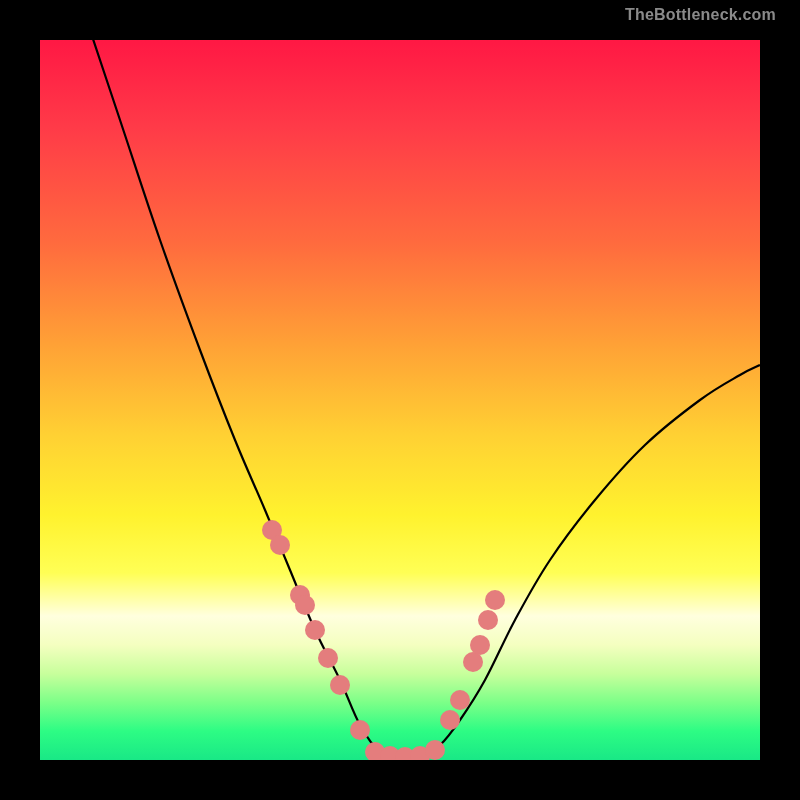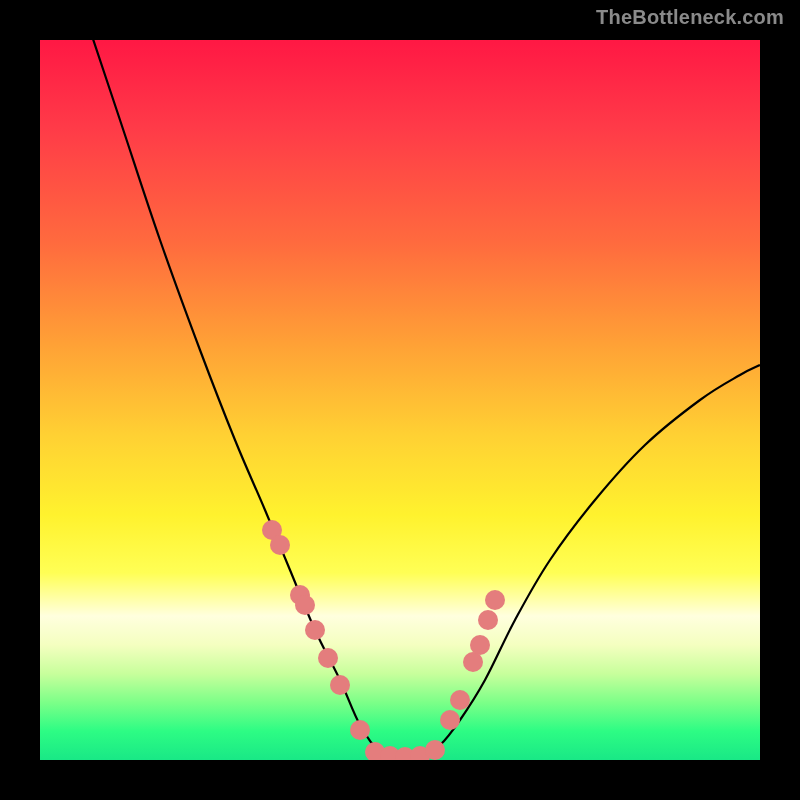--- a/index.html
+++ b/index.html
@@ -29,23 +29,23 @@
       #c8ff9c 88%,
       #7cff88 92%,
       #2dfc84 96%,
       #19e886 100%
     );
     overflow: hidden;
   }
   .watermark {
     position: absolute;
     top: 6px;
-    right: 16px;
+    right: 24px;
     font-family: Arial, Helvetica, sans-serif;
-    font-size: 20px;
+    font-size: 16px;
     font-weight: 600;
     color: #8a8a8a;
     letter-spacing: 0.2px;
     margin-left: 28px;
   }
   svg { position: absolute; left: 0; top: 0; }
   .curve {
     fill: none;
     stroke: #000;
     stroke-width: 2.2;

